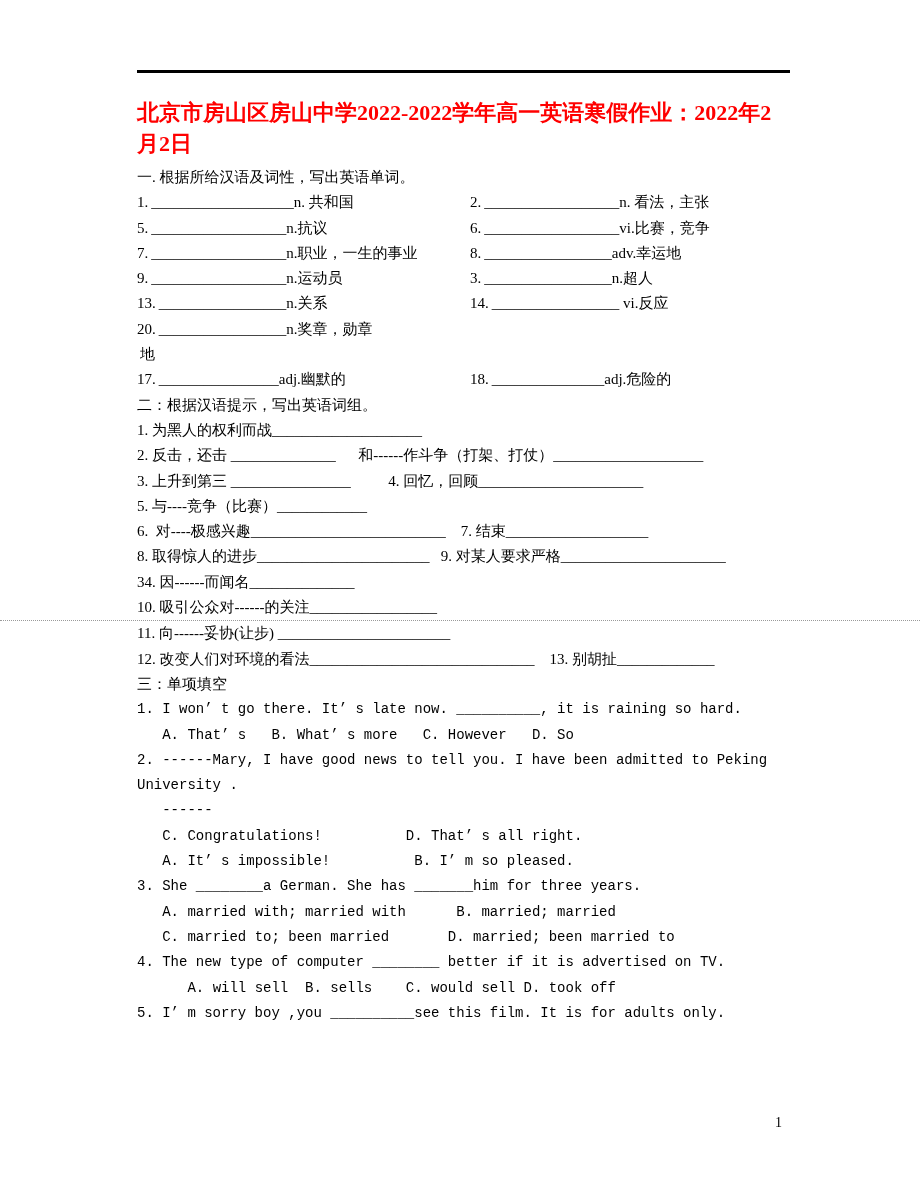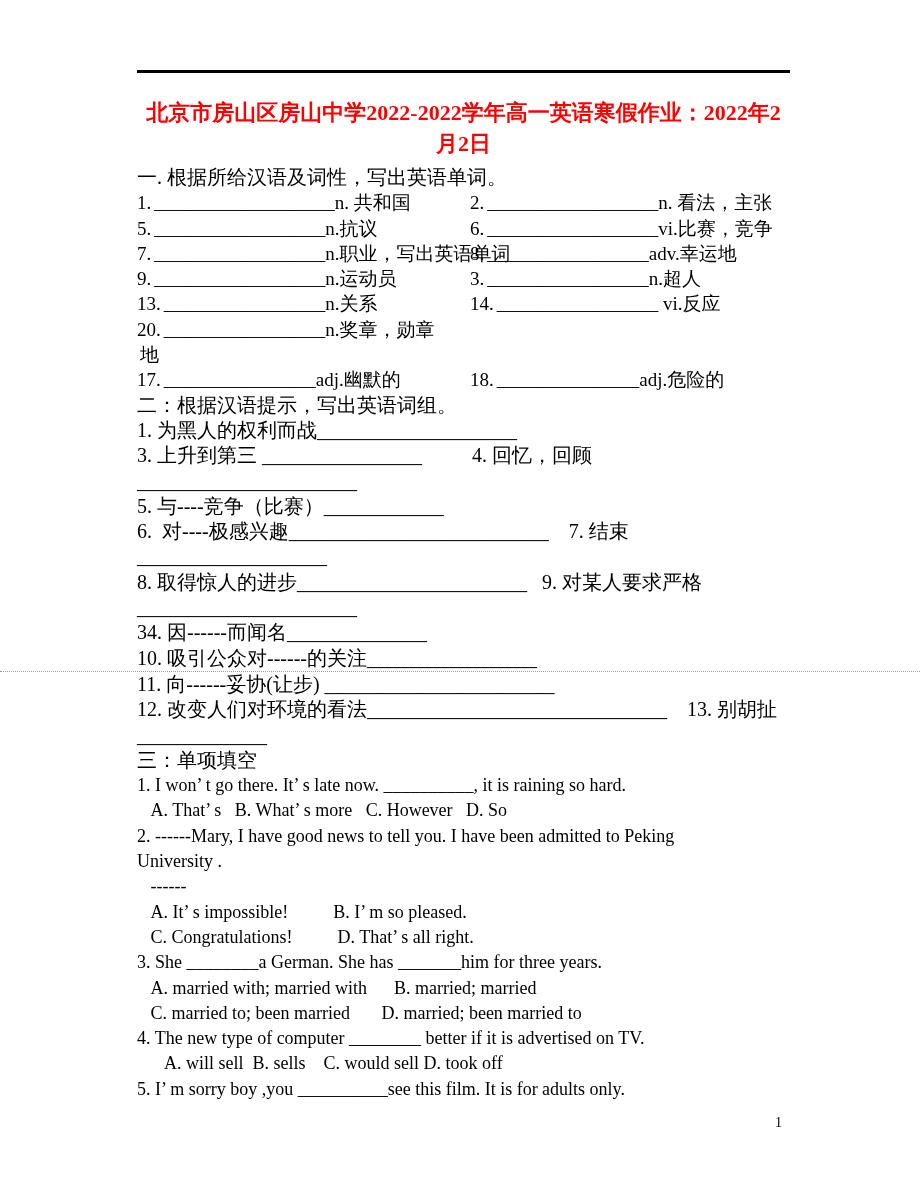--- a/index.html
+++ b/index.html
@@ -5,31 +5,31 @@
   html, body { margin: 0; padding: 0; background: #ffffff; }
   body {
     width: 920px; height: 1191px; position: relative; overflow: hidden;
     font-family: "Liberation Serif", "DejaVu Serif", serif;
     color: #000;
   }
   .page { padding: 70px 130px 0 137px; position: relative; }
   .top-rule { border-top: 3px solid #000; height: 0; margin-bottom: 24px; }
   .title {
     color: #ff0000; font-weight: bold; font-size: 22px; line-height: 31px;
-    text-align: center; margin: 0 0 6px 0;
+    text-align: left; margin: 0 0 6px 0;
   }
   p { margin: 0; }
-  .line { font-size: 20px; line-height: 25.3px; }
+  .line { font-size: 15px; line-height: 25.3px; }
   .pre { white-space: pre-wrap; }
-  .s1row { display: flex; font-size: 19px; line-height: 25.3px; }
+  .s1row { display: flex; font-size: 15px; line-height: 25.3px; }
   .s1col { display: inline-block; white-space: pre; }
   .s1col.l { width: 333px; flex: none; }
   .s1col.r { flex: 1; }
   .s1col .num { margin-right: 3px; }
-  .mono { font-family: Liberation Serif, serif; font-size: 18px; }
+  .mono { font-family: Liberation Mono, monospace; font-size: 14px; }
   .dotted {
     margin-left: -137px; width: 920px; height: 0;
     border-top: 1px dotted #9a9a9a;
   }
   .page-num {
     position: absolute; top: 1115px; right: 138px;
     font-size: 14px; color: #000;
   }
 </style>
 </head>
@@ -50,21 +50,21 @@
           <span class="s1col r"><span class="num">2.</span><span class="blank">__________________</span><span class="hint">n. 看法，主张</span></span>
         </div>
 
 
         <div class="s1row">
           <span class="s1col l"><span class="num">5.</span><span class="blank">__________________</span><span class="hint">n.抗议</span></span>
           <span class="s1col r"><span class="num">6.</span><span class="blank">__________________</span><span class="hint">vi.比赛，竞争</span></span>
         </div>
 
         <div class="s1row">
-          <span class="s1col l"><span class="num">7.</span><span class="blank">__________________</span><span class="hint">n.职业，写出英语单词</span></span>
+          <span class="s1col l"><span class="num">7.</span><span class="blank">__________________</span><span class="hint">n.职业，一生的事业</span></span>
           <span class="s1col r"><span class="num">8.</span><span class="blank">_________________</span><span class="hint">adv.幸运地</span></span>
         </div>
 
         <div class="s1row">
           <span class="s1col l"><span class="num">9.</span><span class="blank">__________________</span><span class="hint">n.运动员</span></span>
           <span class="s1col r"><span class="num">3.</span><span class="blank">_________________</span><span class="hint">n.超人</span></span>
         </div>
 
 
         <div class="s1row">
@@ -87,20 +87,21 @@
         </div>
       </div>
   </div>
 
   <div>
     <p class="line pre">二：根据汉语提示，写出英语词组。</p>
     <div>
 
         <p class="line pre">1. 为黑人的权利而战____________________</p>
 
+        <p class="line pre">2. 反击，还击 ______________      和------作斗争（打架、打仗）____________________</p>
 
         <p class="line pre">3. 上升到第三 ________________          4. 回忆，回顾______________________</p>
 
         <p class="line pre">5. 与----竞争（比赛）____________</p>
 
         <p class="line pre">6.  对----极感兴趣__________________________    7. 结束___________________</p>
 
         <p class="line pre">8. 取得惊人的进步_______________________   9. 对某人要求严格______________________</p>
 
         <p class="line pre">34. 因------而闻名______________</p>
@@ -123,23 +124,23 @@
         <p class="line pre mono">1. I won’ t go there. It’ s late now. __________, it is raining so hard.</p>
 
         <p class="line pre mono">   A. That’ s   B. What’ s more   C. However   D. So</p>
 
         <p class="line pre mono">2. ------Mary, I have good news to tell you. I have been admitted to Peking</p>
 
         <p class="line pre mono">University .</p>
 
         <p class="line pre mono">   ------</p>
 
+        <p class="line pre mono">   C. Congratulations!          D. That’ s all right.</p>
+
         <p class="line pre mono">   A. It’ s impossible!          B. I’ m so pleased.</p>
-
-        <p class="line pre mono">   C. Congratulations!          D. That’ s all right.</p>
 
         <p class="line pre mono">3. She ________a German. She has _______him for three years.</p>
 
         <p class="line pre mono">   A. married with; married with      B. married; married</p>
 
         <p class="line pre mono">   C. married to; been married       D. married; been married to</p>
 
         <p class="line pre mono">4. The new type of computer ________ better if it is advertised on TV.</p>
 
         <p class="line pre mono">      A. will sell  B. sells    C. would sell D. took off</p>

